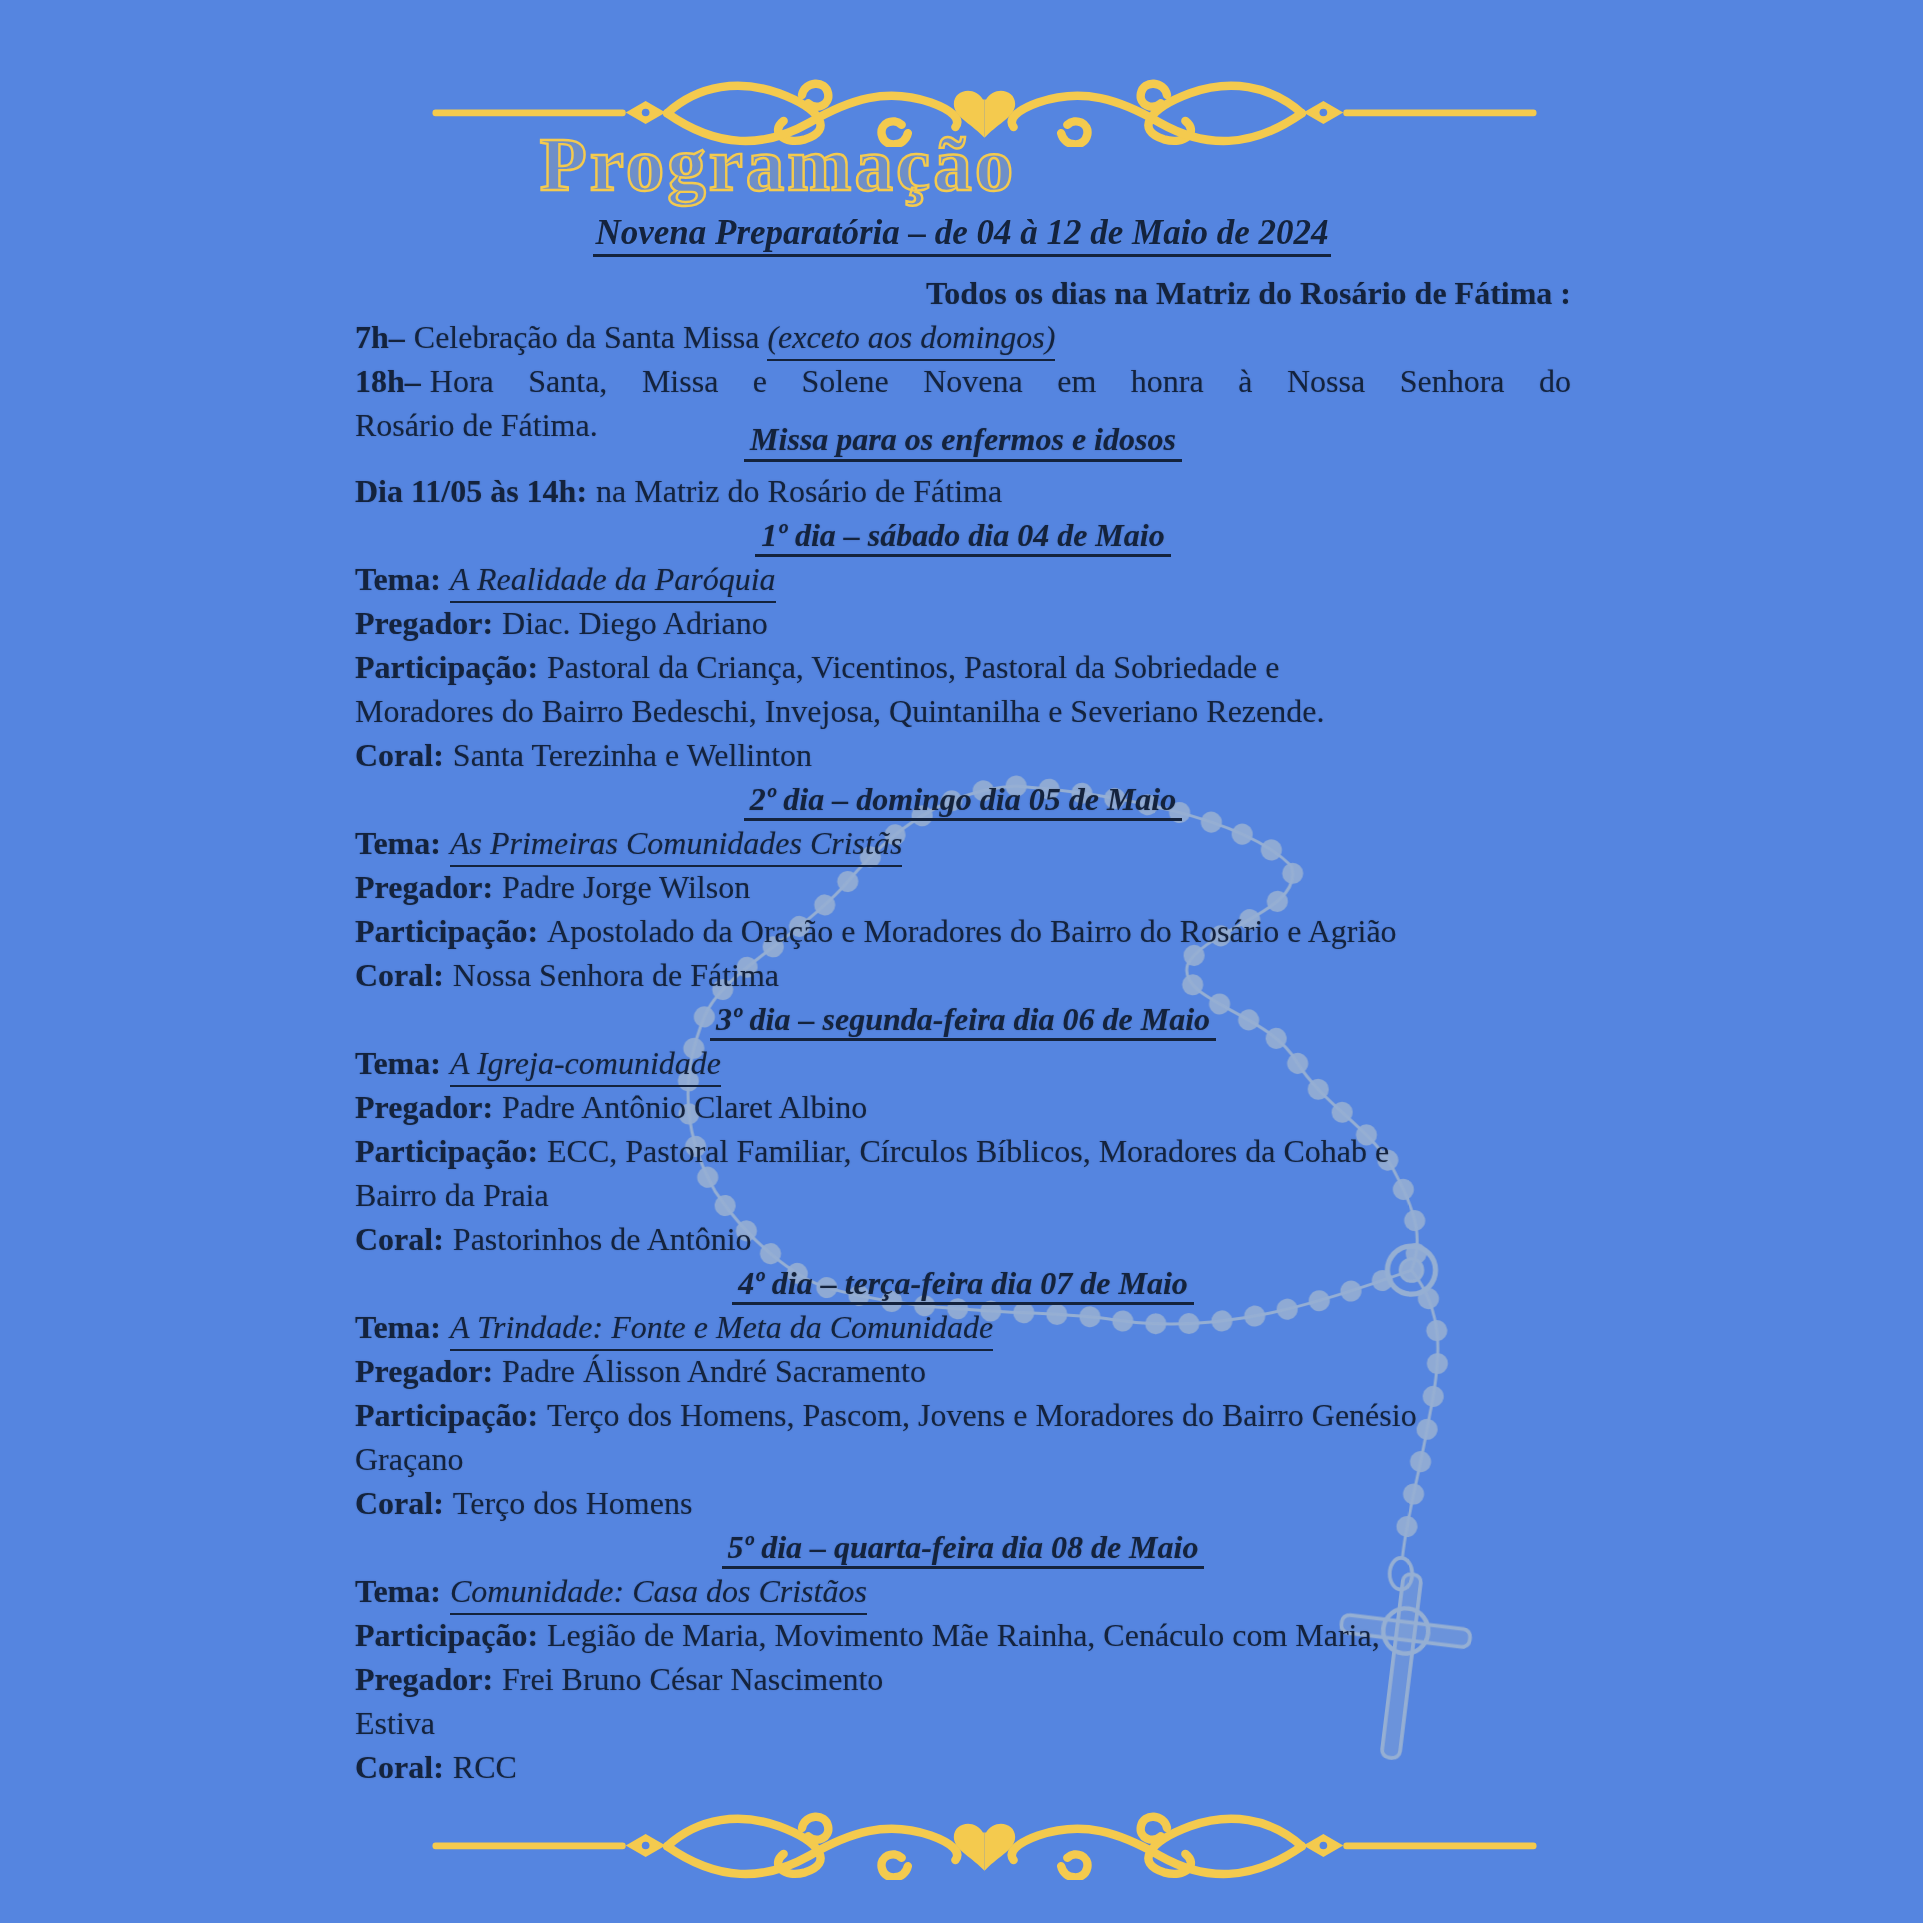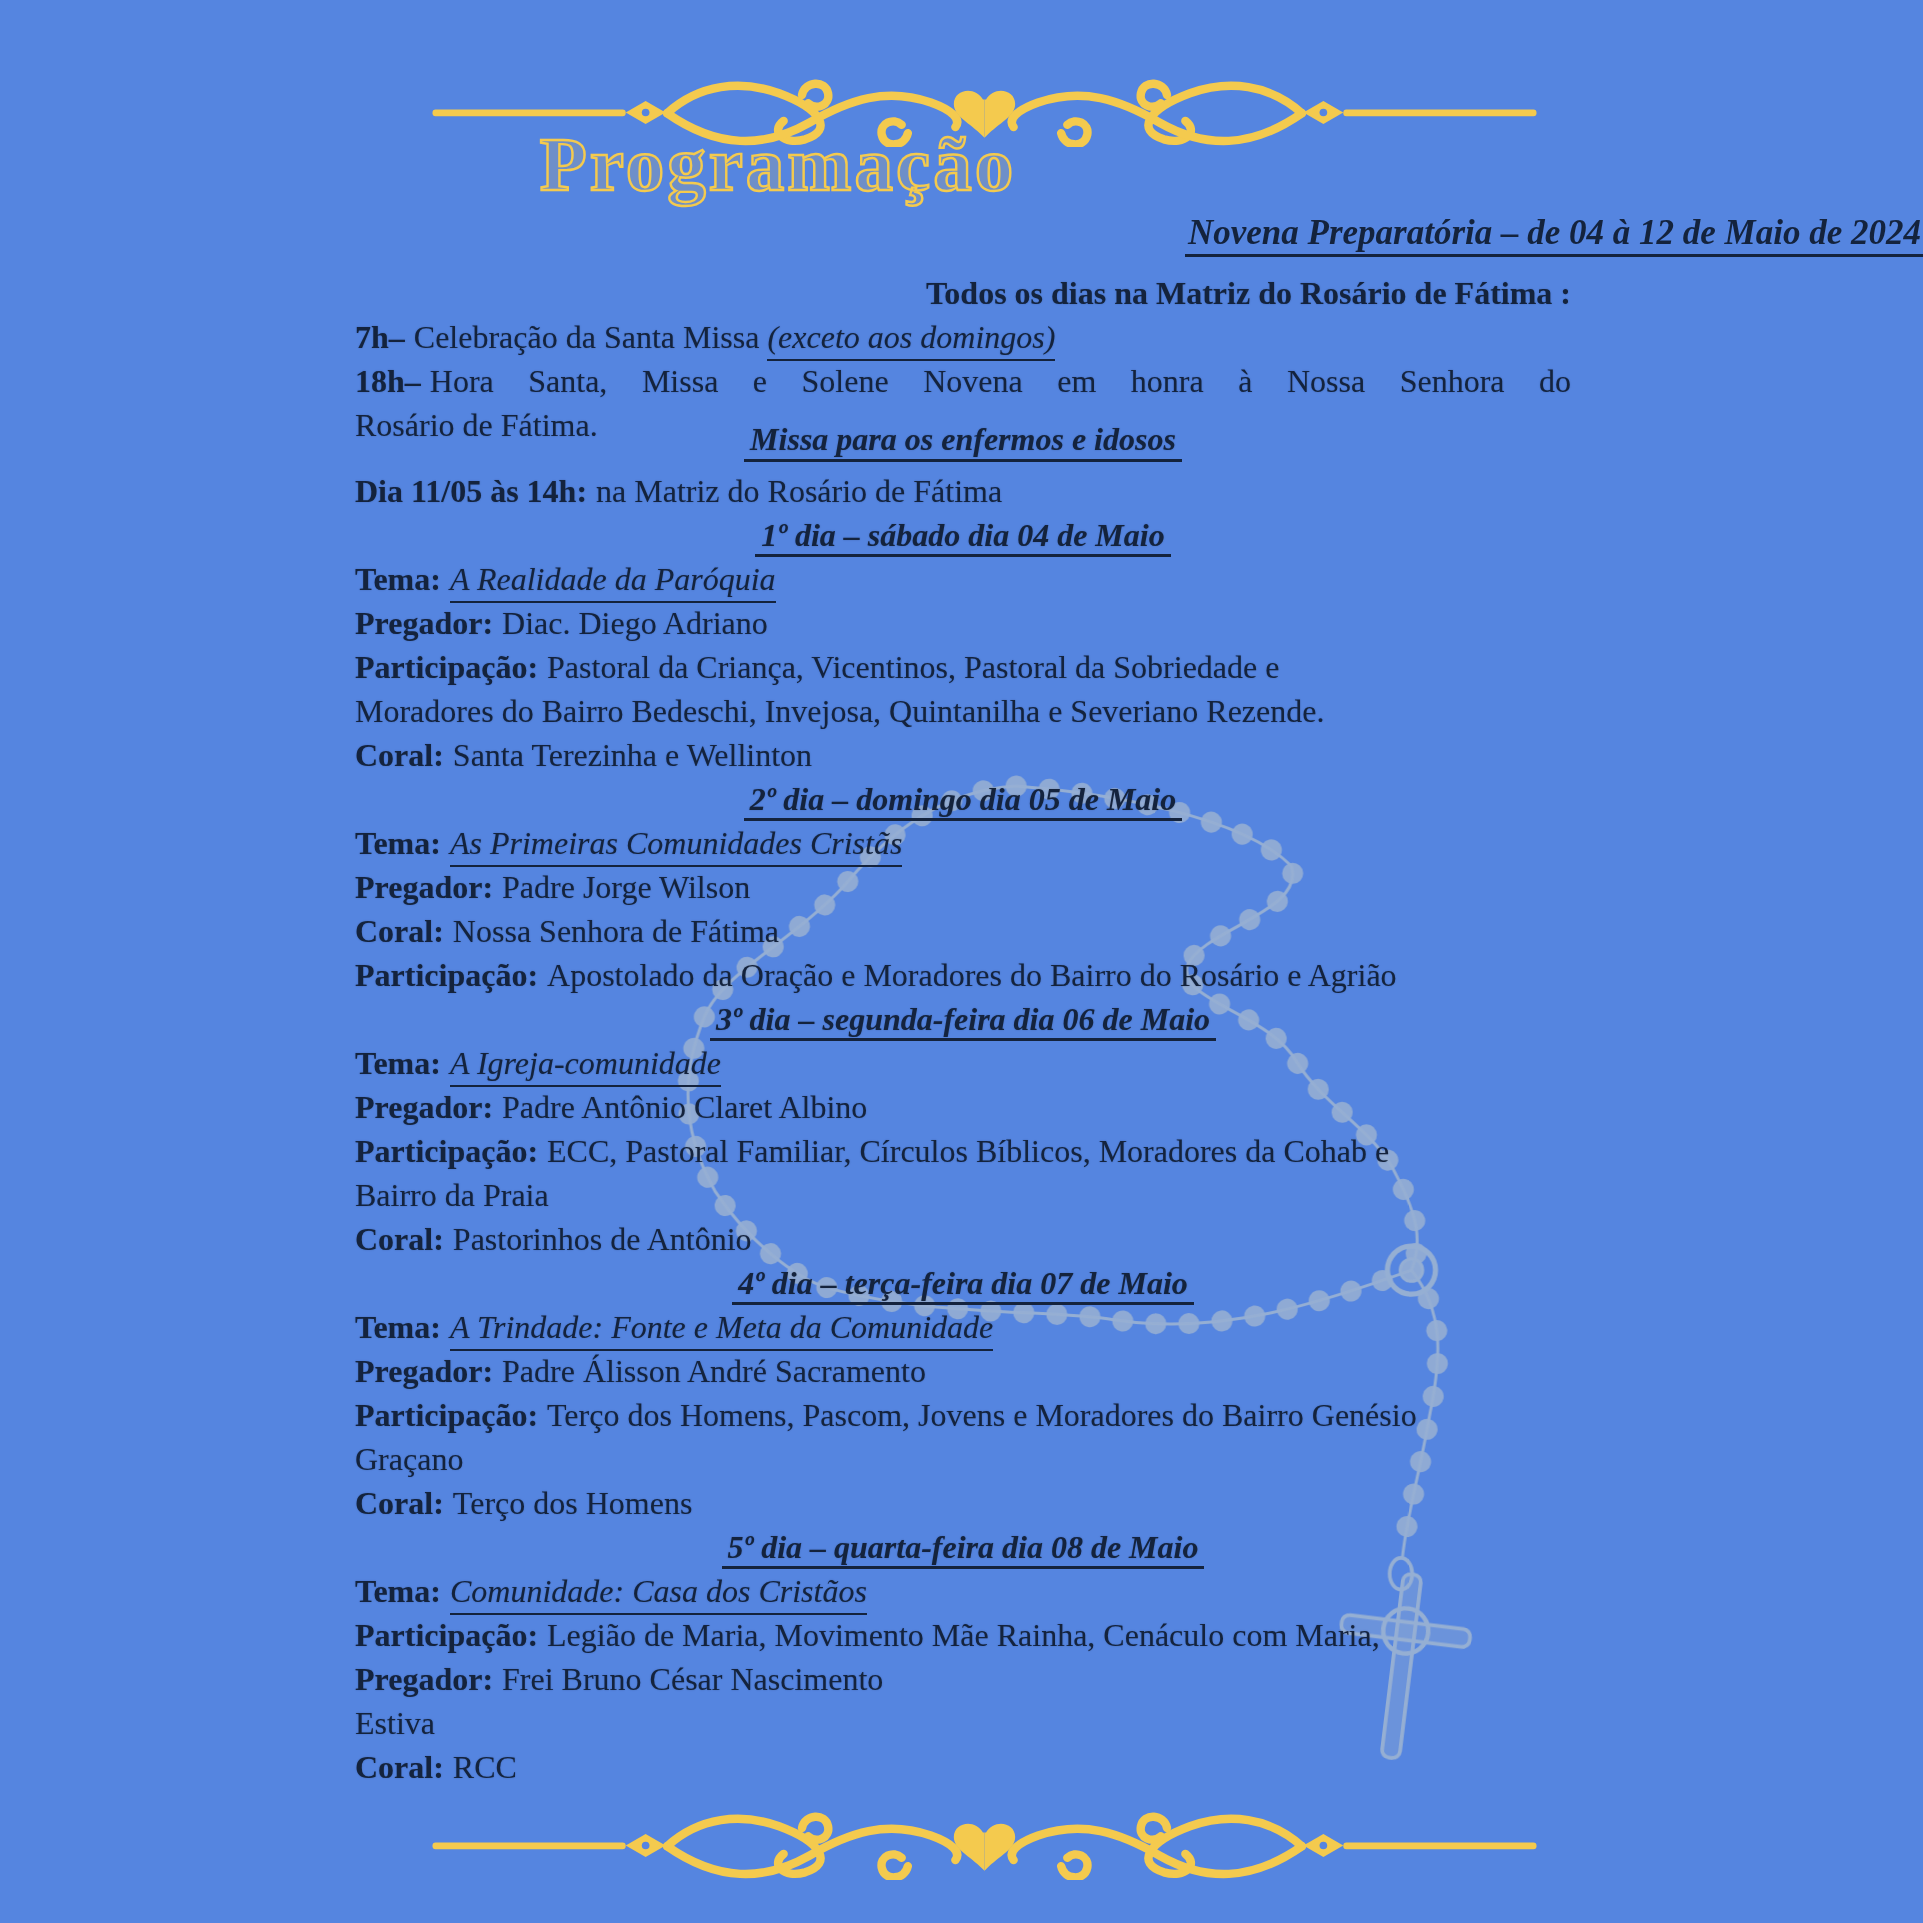--- a/index.html
+++ b/index.html
@@ -22,21 +22,21 @@
     position:absolute;top:122px;left:0;width:1556px;
     text-align:center;
     font-size:77px;font-weight:bold;letter-spacing:3px;
     color:#f4ca4e;
     line-height:1.1;
   }
   @supports (-webkit-text-stroke: 1px black){
     .title{color:rgba(244,202,78,0.16);-webkit-text-stroke:2.4px #f4ca4e;}
   }
   .subtitle{
-    position:absolute;top:213px;left:0;width:1924px;text-align:right;
+    position:absolute;top:213px;left:0;width:1924px;text-align:center;
     font-size:35px;font-weight:bold;font-style:italic;
   }
   .subtitle span{border-bottom:3.8px solid #14233d;padding:0 3px 2.3px;}
   
   .content{
     position:absolute;top:271px;left:355px;width:1216px;
     font-size:32px;line-height:44px;
     text-shadow:0 0 1.5px rgba(16,28,52,0.35);
   }
   .line{min-height:44px;}
@@ -132,22 +132,22 @@
     <div class="heading"><span>1º dia – sábado dia 04 de Maio</span></div>
     <div class="line"><b>Tema:</b><span class="u note">A Realidade da Paróquia</span></div>
     <div class="line"><b>Pregador:</b><span>Diac. Diego Adriano</span></div>
     <div class="line"><b>Participação:</b><span>Pastoral da Criança, Vicentinos, Pastoral da Sobriedade e</span></div>
     <div class="line">Moradores do Bairro Bedeschi, Invejosa, Quintanilha e Severiano Rezende.</div>
     <div class="line"><b>Coral:</b><span>Santa Terezinha e Wellinton</span></div>
 
     <div class="heading"><span>2º dia – domingo dia 05 de Maio</span></div>
     <div class="line"><b>Tema:</b><span class="u note">As Primeiras Comunidades Cristãs</span></div>
     <div class="line"><b>Pregador:</b><span>Padre Jorge Wilson</span></div>
+    <div class="line"><b>Participação:</b><span>Apostolado da Oração e Moradores do Bairro do Rosário e Agrião</span></div>
     <div class="line"><b>Coral:</b><span>Nossa Senhora de Fátima</span></div>
-    <div class="line"><b>Participação:</b><span>Apostolado da Oração e Moradores do Bairro do Rosário e Agrião</span></div>
 
     <div class="heading"><span>3º dia – segunda-feira dia 06 de Maio</span></div>
     <div class="line"><b>Tema:</b><span class="u note">A Igreja-comunidade</span></div>
     <div class="line"><b>Pregador:</b><span>Padre Antônio Claret Albino</span></div>
     <div class="line"><b>Participação:</b><span>ECC, Pastoral Familiar, Círculos Bíblicos, Moradores da Cohab e</span></div>
     <div class="line">Bairro da Praia</div>
     <div class="line"><b>Coral:</b><span>Pastorinhos de Antônio</span></div>
 
     <div class="heading"><span>4º dia – terça-feira dia 07 de Maio</span></div>
     <div class="line"><b>Tema:</b><span class="u note">A Trindade: Fonte e Meta da Comunidade</span></div>

